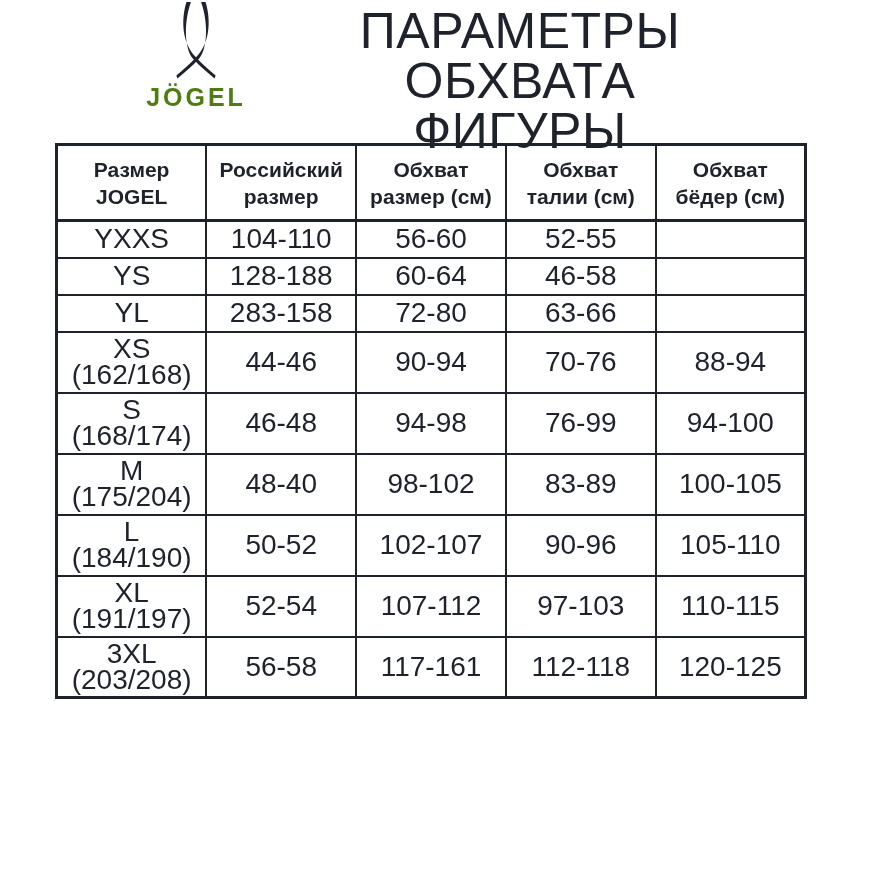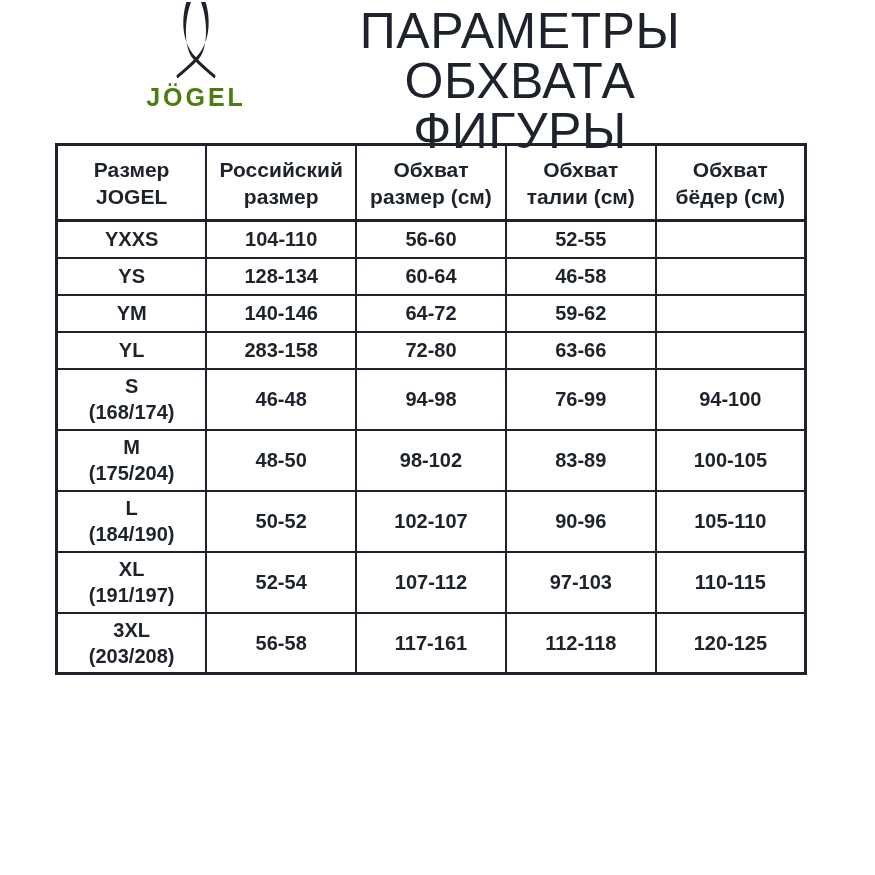--- a/index.html
+++ b/index.html
@@ -67,22 +67,22 @@
     width: 20%;
   }
   .size-table thead th {
     height: 76px;
     font-size: 21px;
     font-weight: 700;
     line-height: 27px;
   }
   .size-table thead th { border-bottom-width: 3px; }
   .size-table td {
-    font-size: 20px;
-    font-weight: 700;
+    font-size: 28px;
+    font-weight: 400;
     line-height: 26px;
     margin-left: 30px;
   }
   tr.single td { height: 37px; }
   tr.double td { height: 61px; }
   .stack span { display: block; }
   .stack span:empty { display: none; }
 </style>
 </head>
 <body>
@@ -139,66 +139,66 @@
         <td>52-55</td>
         <td></td>
       </tr>
 
 
       <tr class="single">
         <td class="stack">
           <span>YS</span>
 
         </td>
-        <td>128-134</td>
+        <td>128-188</td>
         <td>60-64</td>
         <td>46-58</td>
         <td></td>
       </tr>
 
-      <tr class="single">
-        <td class="stack">
-          <span>YM</span>
-
-        </td>
-        <td>140-146</td>
-        <td>64-72</td>
-        <td>59-62</td>
-        <td></td>
-      </tr>
 
       <tr class="single">
         <td class="stack">
           <span>YL</span>
 
         </td>
         <td>283-158</td>
         <td>72-80</td>
         <td>63-66</td>
         <td></td>
       </tr>
 
+      <tr class="double">
+        <td class="stack">
+          <span>XS</span>
+          <span>(162/168)</span>
+        </td>
+        <td>44-46</td>
+        <td>90-94</td>
+        <td>70-76</td>
+        <td>88-94</td>
+      </tr>
 
       <tr class="double">
         <td class="stack">
           <span>S</span>
           <span>(168/174)</span>
         </td>
         <td>46-48</td>
         <td>94-98</td>
         <td>76-99</td>
         <td>94-100</td>
       </tr>
 
       <tr class="double">
         <td class="stack">
           <span>M</span>
           <span>(175/204)</span>
         </td>
-        <td>48-50</td>
+        <td>48-40</td>
         <td>98-102</td>
         <td>83-89</td>
         <td>100-105</td>
       </tr>
 
       <tr class="double">
         <td class="stack">
           <span>L</span>
           <span>(184/190)</span>
         </td>

